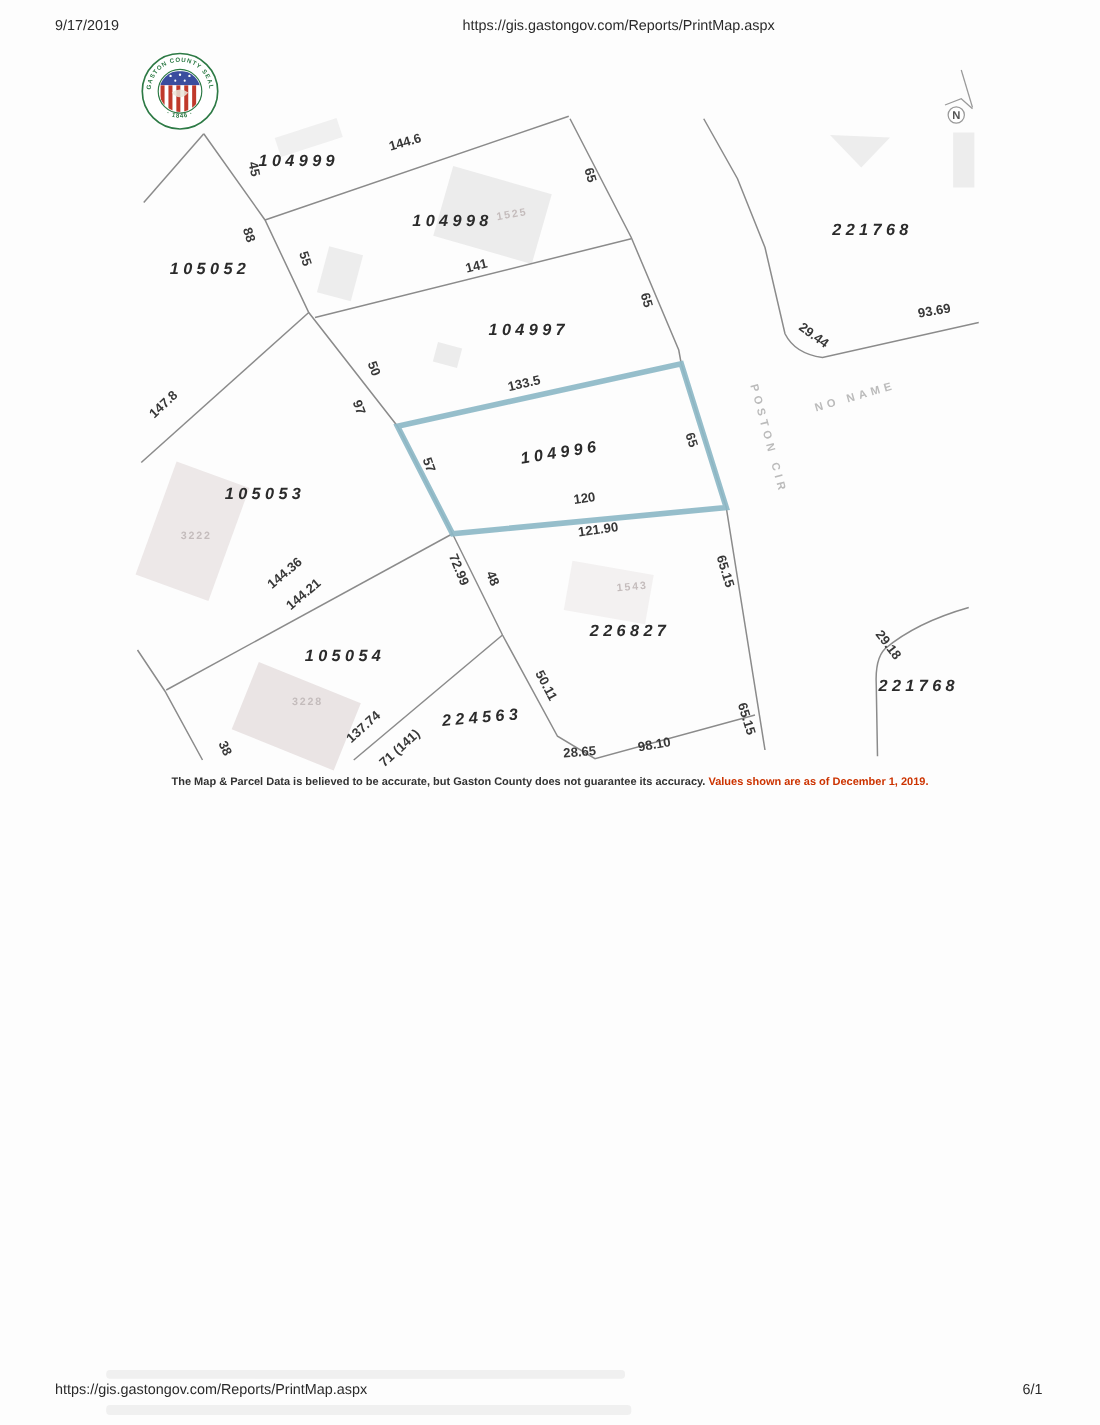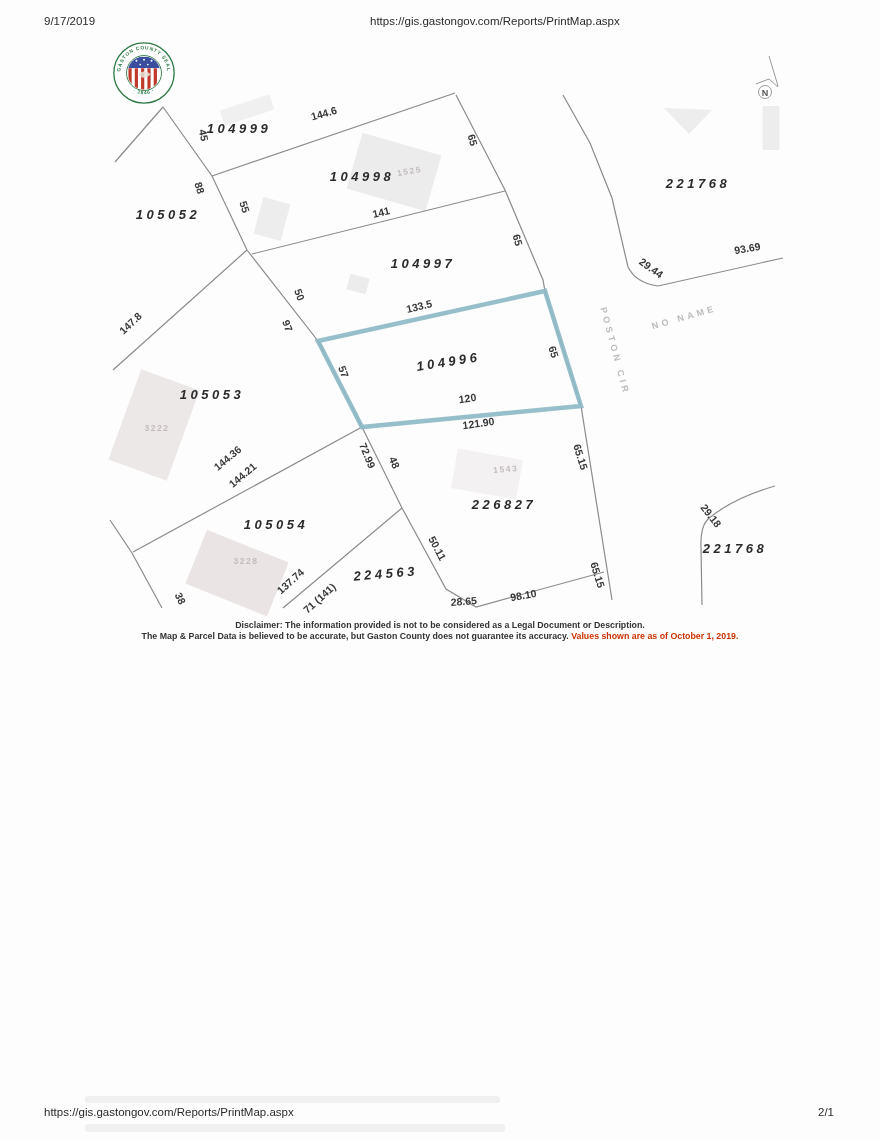--- a/index.html
+++ b/index.html
@@ -150,22 +150,21 @@
       <text transform="translate(594 576) rotate(73)" class="t-dim">65.15</text>
       <text transform="translate(464 605) rotate(-4)" class="t-dim">28.65</text>
       <text transform="translate(524 599) rotate(-10)" class="t-dim">98.10</text>
       <text transform="translate(293 584) rotate(-42)" class="t-dim">137.74</text>
       <text transform="translate(322 601) rotate(-42)" class="t-dim">71 (141)</text>
       <text transform="translate(708 518) rotate(52)" class="t-dim">29.18</text>
       <text transform="translate(177 600) rotate(65)" class="t-dim">38</text>
     </svg>
 
   <div class="disclaimer">
-    <div><b>Disclaimer:</b><span> The information provided is not to be considered as a Legal Document or Description.</span></div>
-    <div><span>The Map &amp; Parcel Data is believed to be accurate, but Gaston County does not guarantee its accuracy. </span><span class="disc-red">Values shown are as of October 1, 2019.</span></div>
+    <div><span>The Map &amp; Parcel Data is believed to be accurate, but Gaston County does not guarantee its accuracy. </span><span class="disc-red">Values shown are as of December 1, 2019.</span></div>
   </div>
 
   <div class="smudge smudge-a"></div>
   <div class="smudge smudge-b"></div>
   <div class="ftr-url">https://gis.gastongov.com/Reports/PrintMap.aspx</div>
-  <div class="ftr-page">2/1</div>
+  <div class="ftr-page">6/1</div>
 
 </div>
 
 </body></html>

